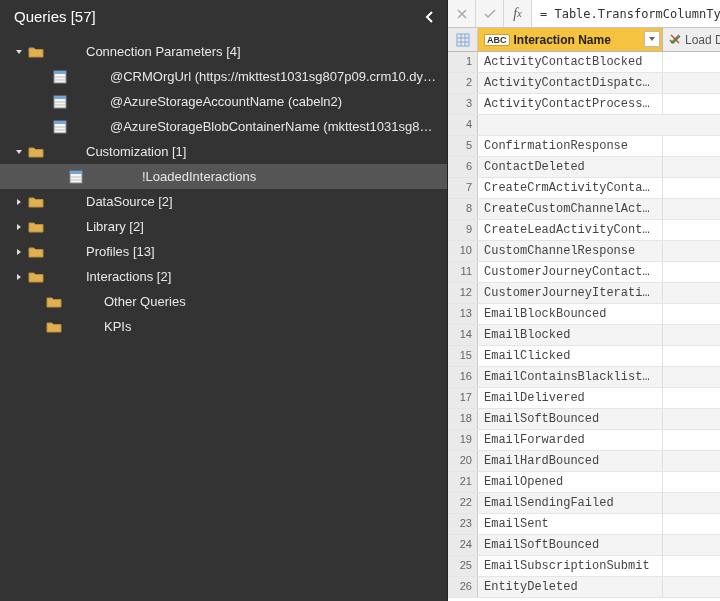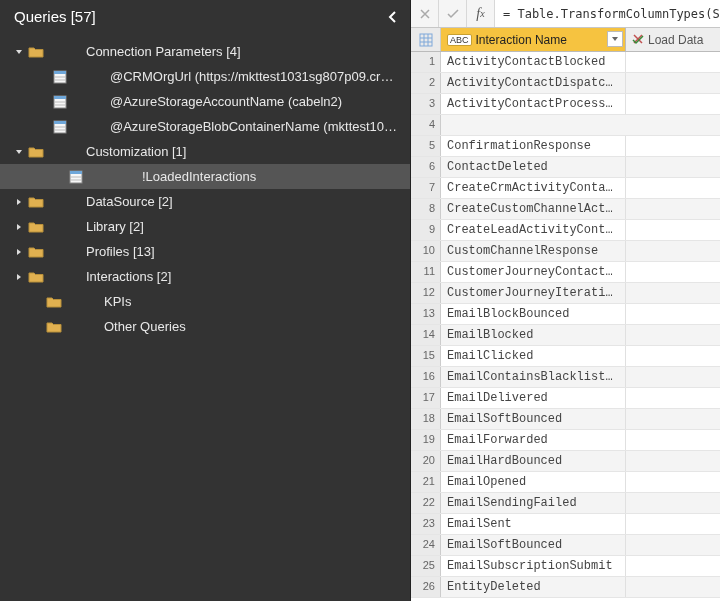--- a/index.html
+++ b/index.html
@@ -7,21 +7,21 @@
     font-family: "Segoe UI", Arial, sans-serif;
     font-size: 12px;
     background: #2a2a2a;
     color: #ddd;
     width: 720px;
     height: 601px;
     overflow: hidden;
     display: flex;
   }
   .sidebar {
-    width: 411px;
+    width: 448px;
     background: #333333;
     display: flex;
     flex-direction: column;
     border-right: 1px solid #222;
   }
   .sidebar-header {
     display: flex;
     align-items: center;
     justify-content: space-between;
     padding: 8px 12px 10px 14px;
@@ -104,21 +104,21 @@
     background: #eaeaea;
     display:flex; align-items:center; justify-content:center;
   }
   .col-name-h {
     width: 185px; flex: 0 0 185px;
     display: flex; align-items: center;
     padding: 0 6px;
     background: #f6c340;
     color: #222;
     border-right: 1px solid #bbb;
-    font-weight: 400;
+    font-weight: 700;
     position: relative;
   }
   .col-load-h {
     flex: 1;
     display: flex; align-items: center;
     padding: 0 6px;
     background: #eeeeee;
     color: #555;
     position: relative;
   }
@@ -316,30 +316,30 @@
         </span>
         <span class="tree-label">Interactions [2]</span>
       </div>
       <div class="tree-item depth1b">
         <span class="expander"></span>
         <span class="folder-icon">
           <svg width="16" height="14" viewBox="0 0 16 14">
             <path d="M1 3 L6 3 L7.5 4.5 L15 4.5 L15 12 L1 12 Z" fill="#e0b050" stroke="#b8903a"></path>
           </svg>
         </span>
-        <span class="tree-label">KPIs</span>
+        <span class="tree-label">Other Queries</span>
       </div>
       <div class="tree-item depth1b">
         <span class="expander"></span>
         <span class="folder-icon">
           <svg width="16" height="14" viewBox="0 0 16 14">
             <path d="M1 3 L6 3 L7.5 4.5 L15 4.5 L15 12 L1 12 Z" fill="#e0b050" stroke="#b8903a"></path>
           </svg>
         </span>
-        <span class="tree-label">Other Queries</span>
+        <span class="tree-label">KPIs</span>
       </div>
     </div>
 </div>
 
 <div class="main">
   <div class="formula-bar">
     <div class="formula-btn">
       <svg width="12" height="12" viewBox="0 0 12 12">
           <path d="M2 2 L10 10 M10 2 L2 10" stroke="#aaa" stroke-width="1.5"></path>
         </svg>

